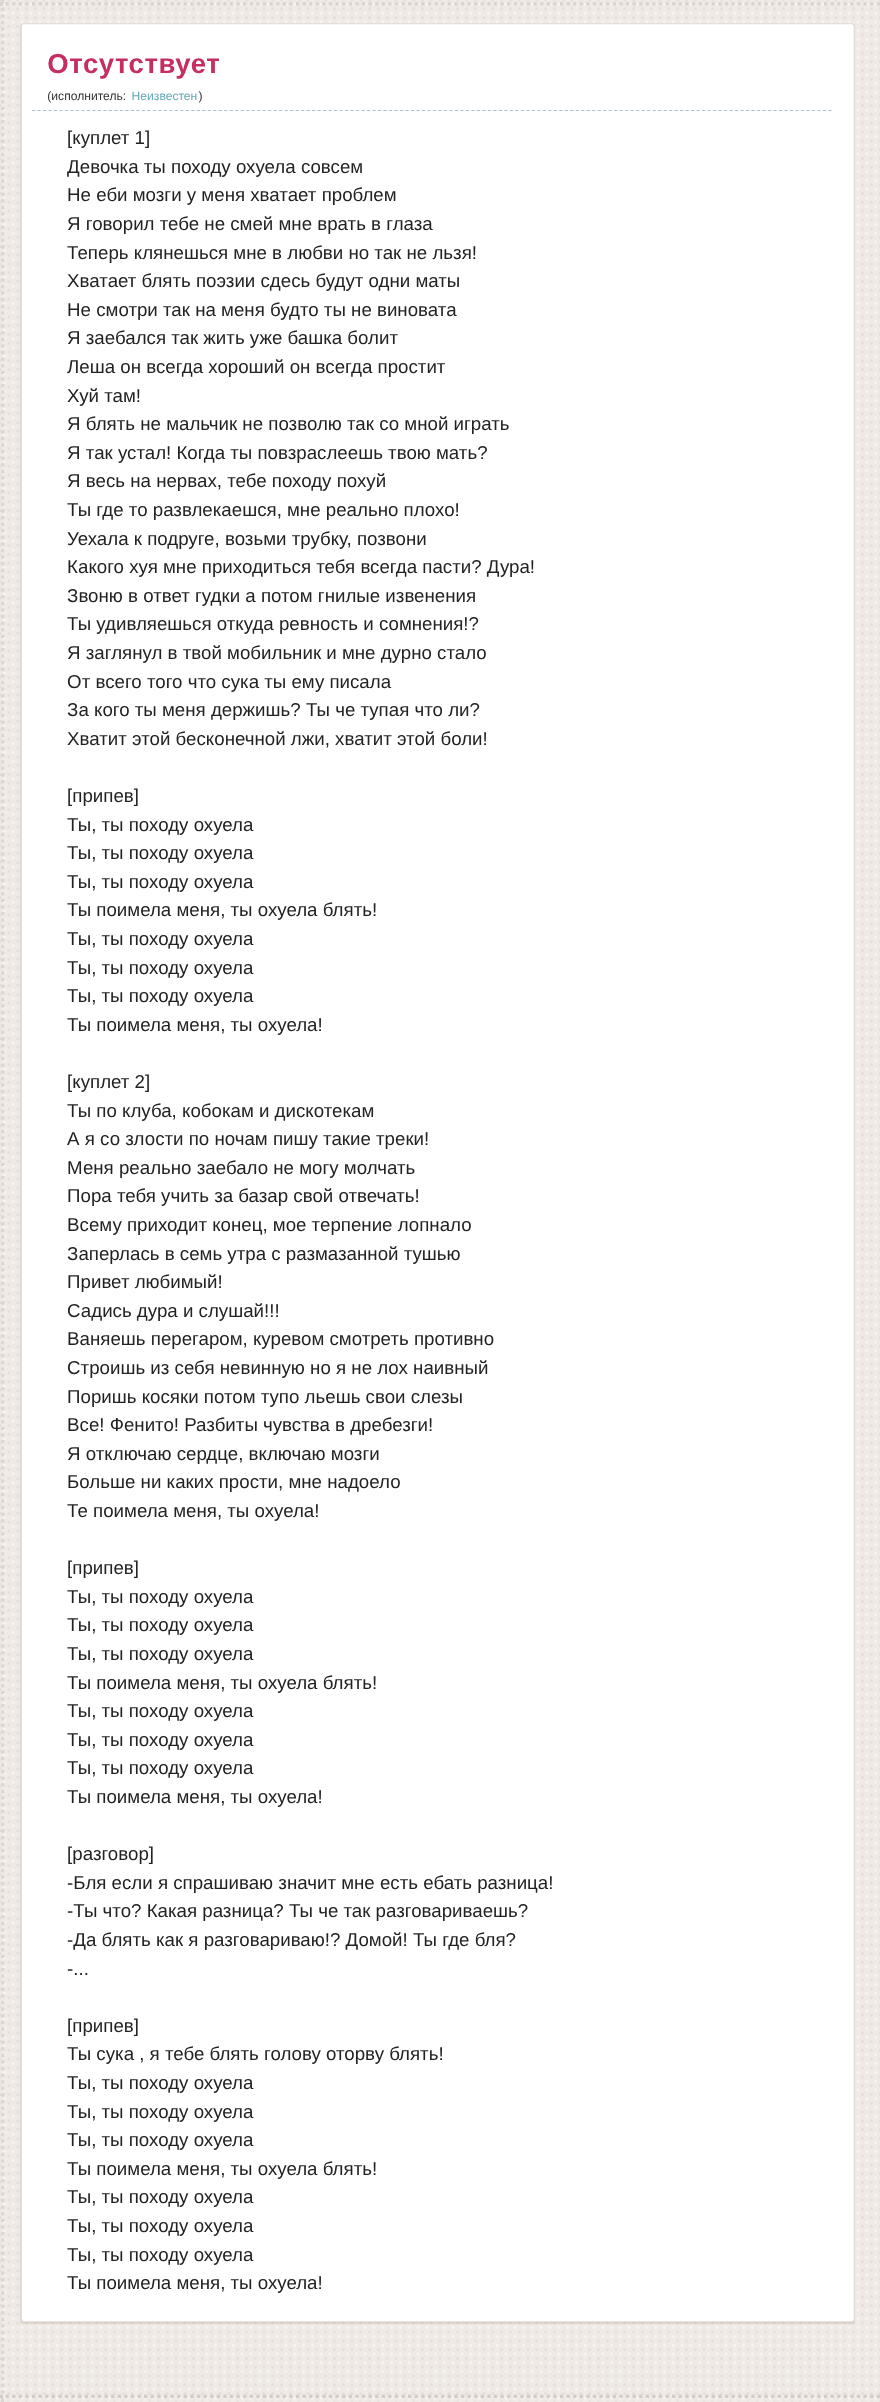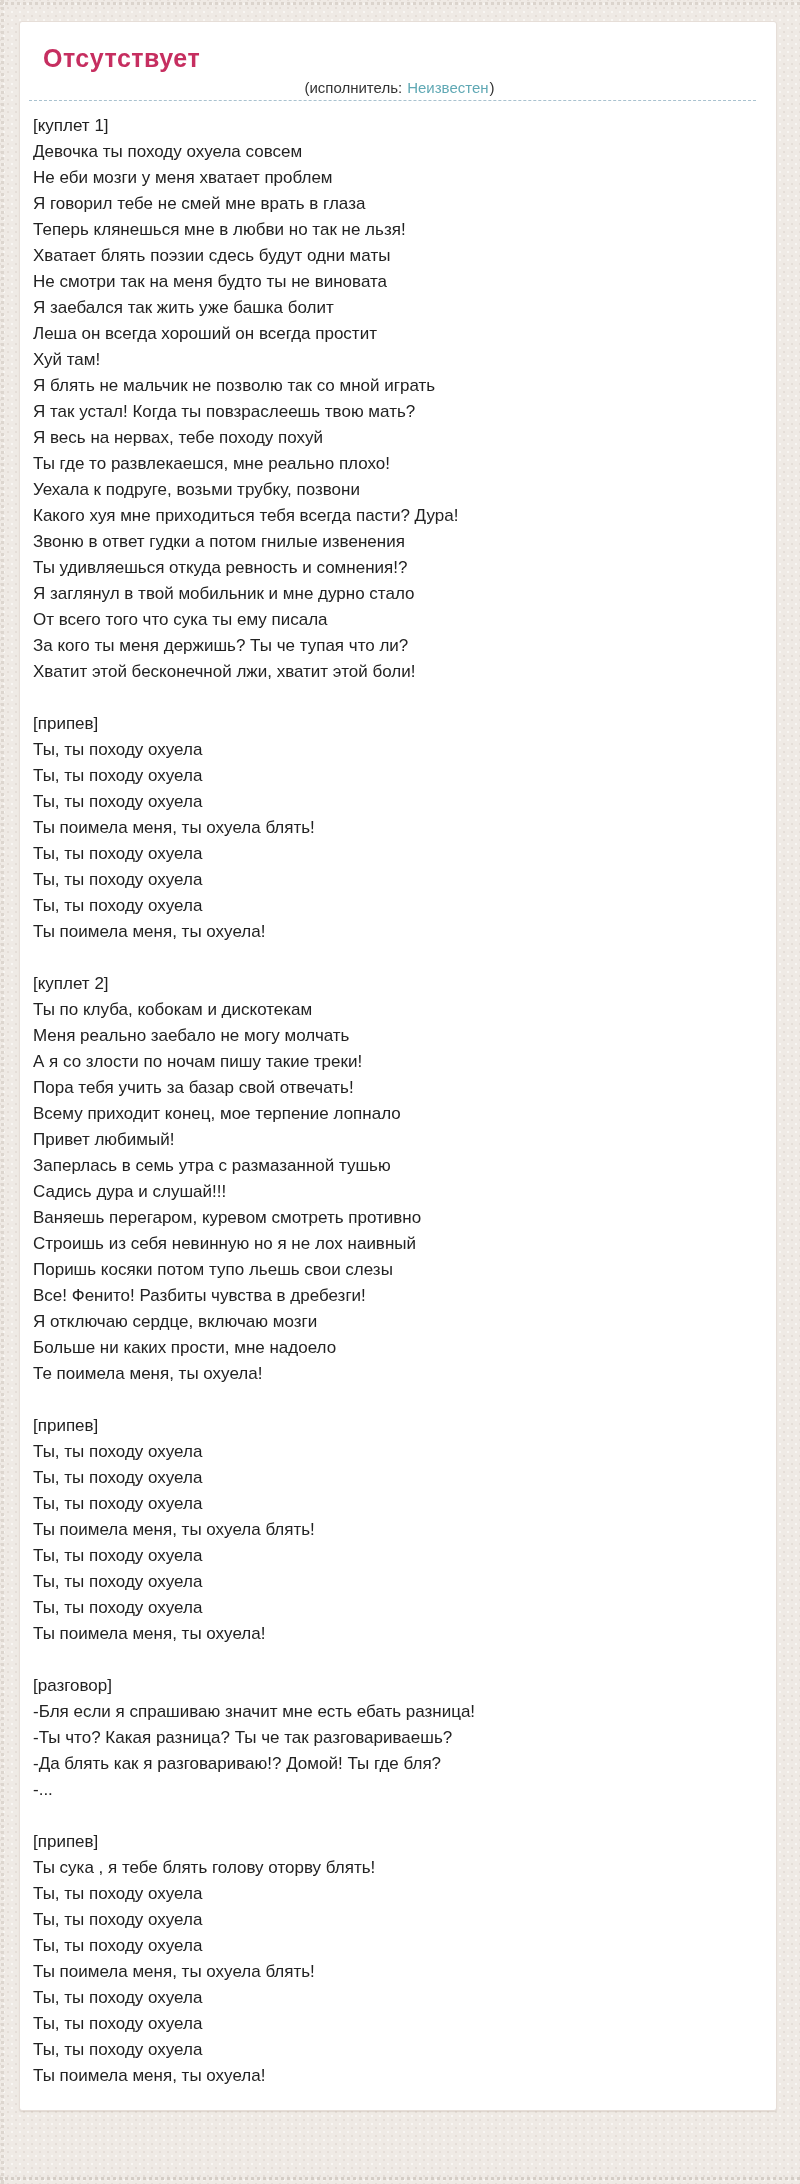--- a/index.html
+++ b/index.html
@@ -31,26 +31,26 @@
     background:var(--card-bg);
     border:1px solid var(--card-border);
     border-radius:3px;
     box-shadow:0 1px 1px rgba(160,140,125,.22);
   }
   .header{padding:20px 20px 0 23px;}
   .title{
     font-size:25px;line-height:32px;font-weight:700;letter-spacing:.5px;
     color:var(--title-color);margin:0;
   }
-  .artist-line{font-size:15px;line-height:20px;color:#333333;margin-top:4px;text-align:center;}
+  .artist-line{font-size:11px;line-height:20px;color:#333333;margin-top:4px;}
   .artist-link{color:var(--link-color);text-decoration:none;margin:0 1px 0 5px;cursor:pointer;}
   .divider{margin:2px 20px 0 9px;height:0;border-bottom:1px dashed var(--divider-color);}
   .lyrics{
     padding:12px 20px 21px 13px;
-    font-size:17px;line-height:26px;color:var(--text-color);
+    font-size:17px;line-height:26px;color:var(--text-color);margin-left:28px;
   }
   .stanza{margin:0 0 26px 0;}
   .stanza:last-child{margin-bottom:0;}
   .line{white-space:pre;}
 </style>
 </head>
 <body>
 
 <div class="edge-top"></div>
 <div class="edge-left"></div>
@@ -94,26 +94,26 @@
         <div class="line">Ты, ты походу охуела</div>
         <div class="line">Ты поимела меня, ты охуела блять!</div>
         <div class="line">Ты, ты походу охуела</div>
         <div class="line">Ты, ты походу охуела</div>
         <div class="line">Ты, ты походу охуела</div>
         <div class="line">Ты поимела меня, ты охуела!</div>
       </div>
       <div class="stanza">
         <div class="line">[куплет 2]</div>
         <div class="line">Ты по клуба, кобокам и дискотекам</div>
+        <div class="line">А я со злости по ночам пишу такие треки!</div>
         <div class="line">Меня реально заебало не могу молчать</div>
-        <div class="line">А я со злости по ночам пишу такие треки!</div>
         <div class="line">Пора тебя учить за базар свой отвечать!</div>
         <div class="line">Всему приходит конец, мое терпение лопнало</div>
+        <div class="line">Заперлась в семь утра с размазанной тушью</div>
         <div class="line">Привет любимый!</div>
-        <div class="line">Заперлась в семь утра с размазанной тушью</div>
         <div class="line">Садись дура и слушай!!!</div>
         <div class="line">Ваняешь перегаром, куревом смотреть противно</div>
         <div class="line">Строишь из себя невинную но я не лох наивный</div>
         <div class="line">Поришь косяки потом тупо льешь свои слезы</div>
         <div class="line">Все! Фенито! Разбиты чувства в дребезги!</div>
         <div class="line">Я отключаю сердце, включаю мозги</div>
         <div class="line">Больше ни каких прости, мне надоело</div>
         <div class="line">Те поимела меня, ты охуела!</div>
       </div>
       <div class="stanza">

